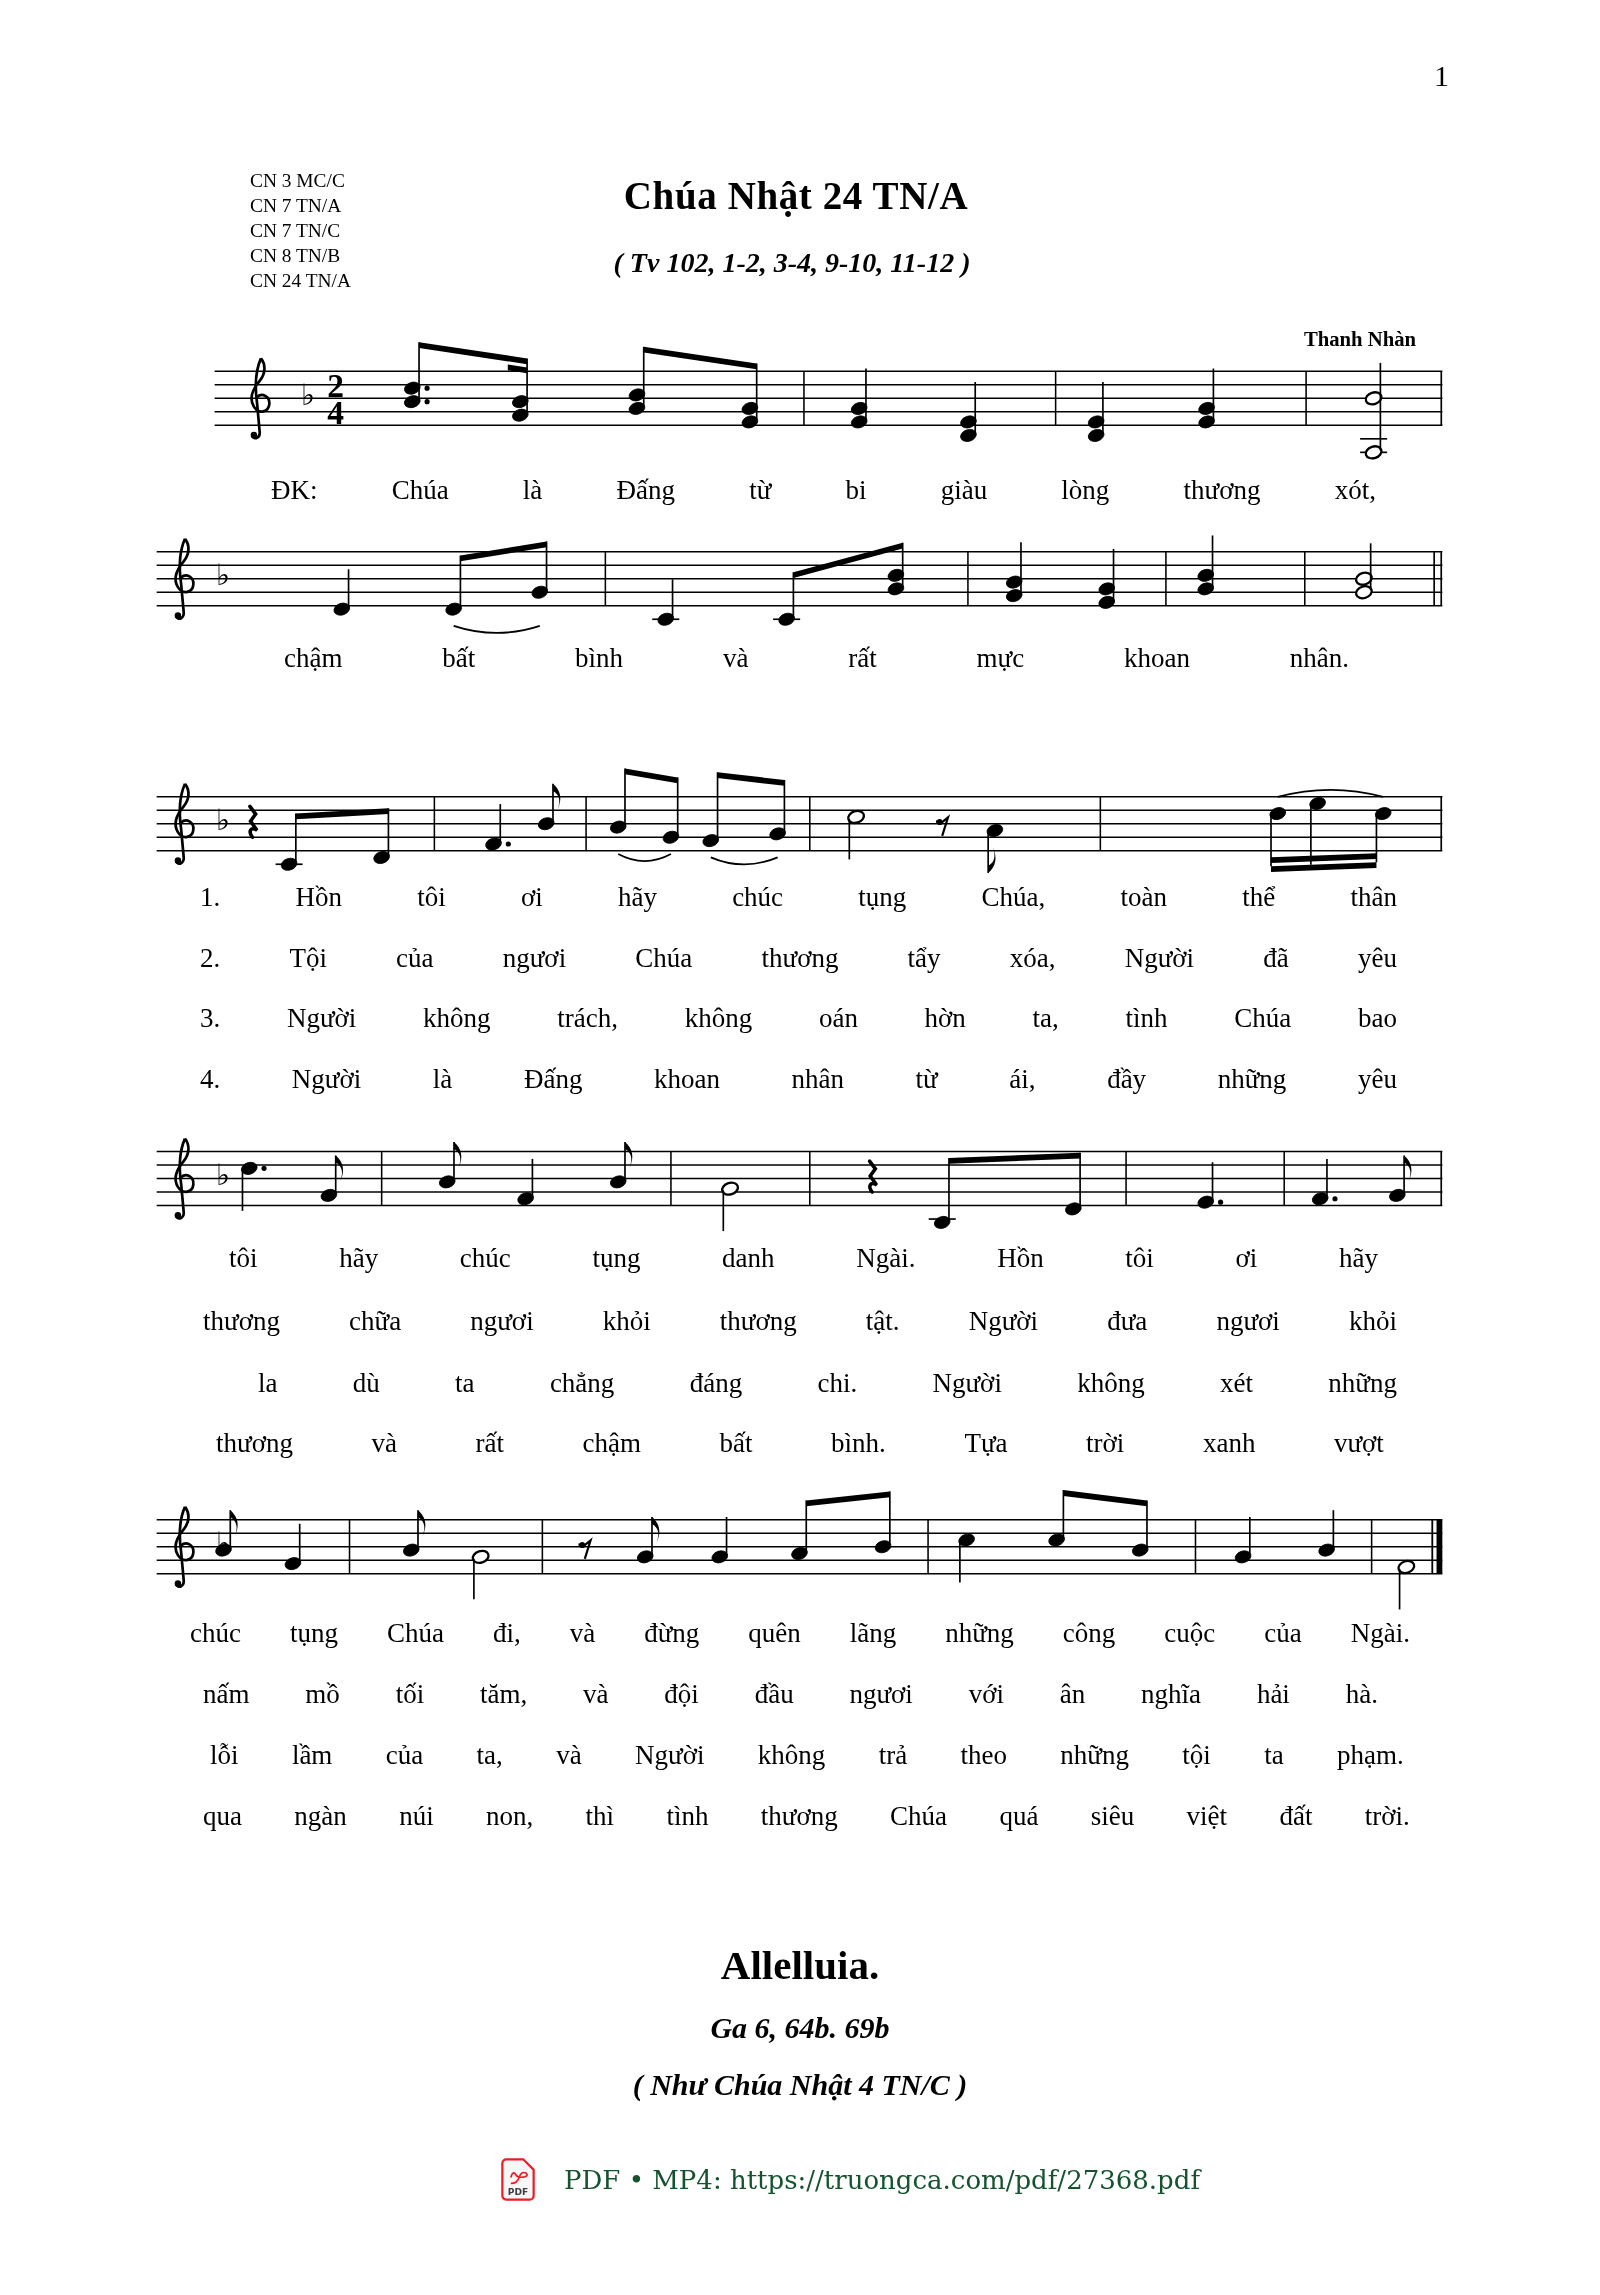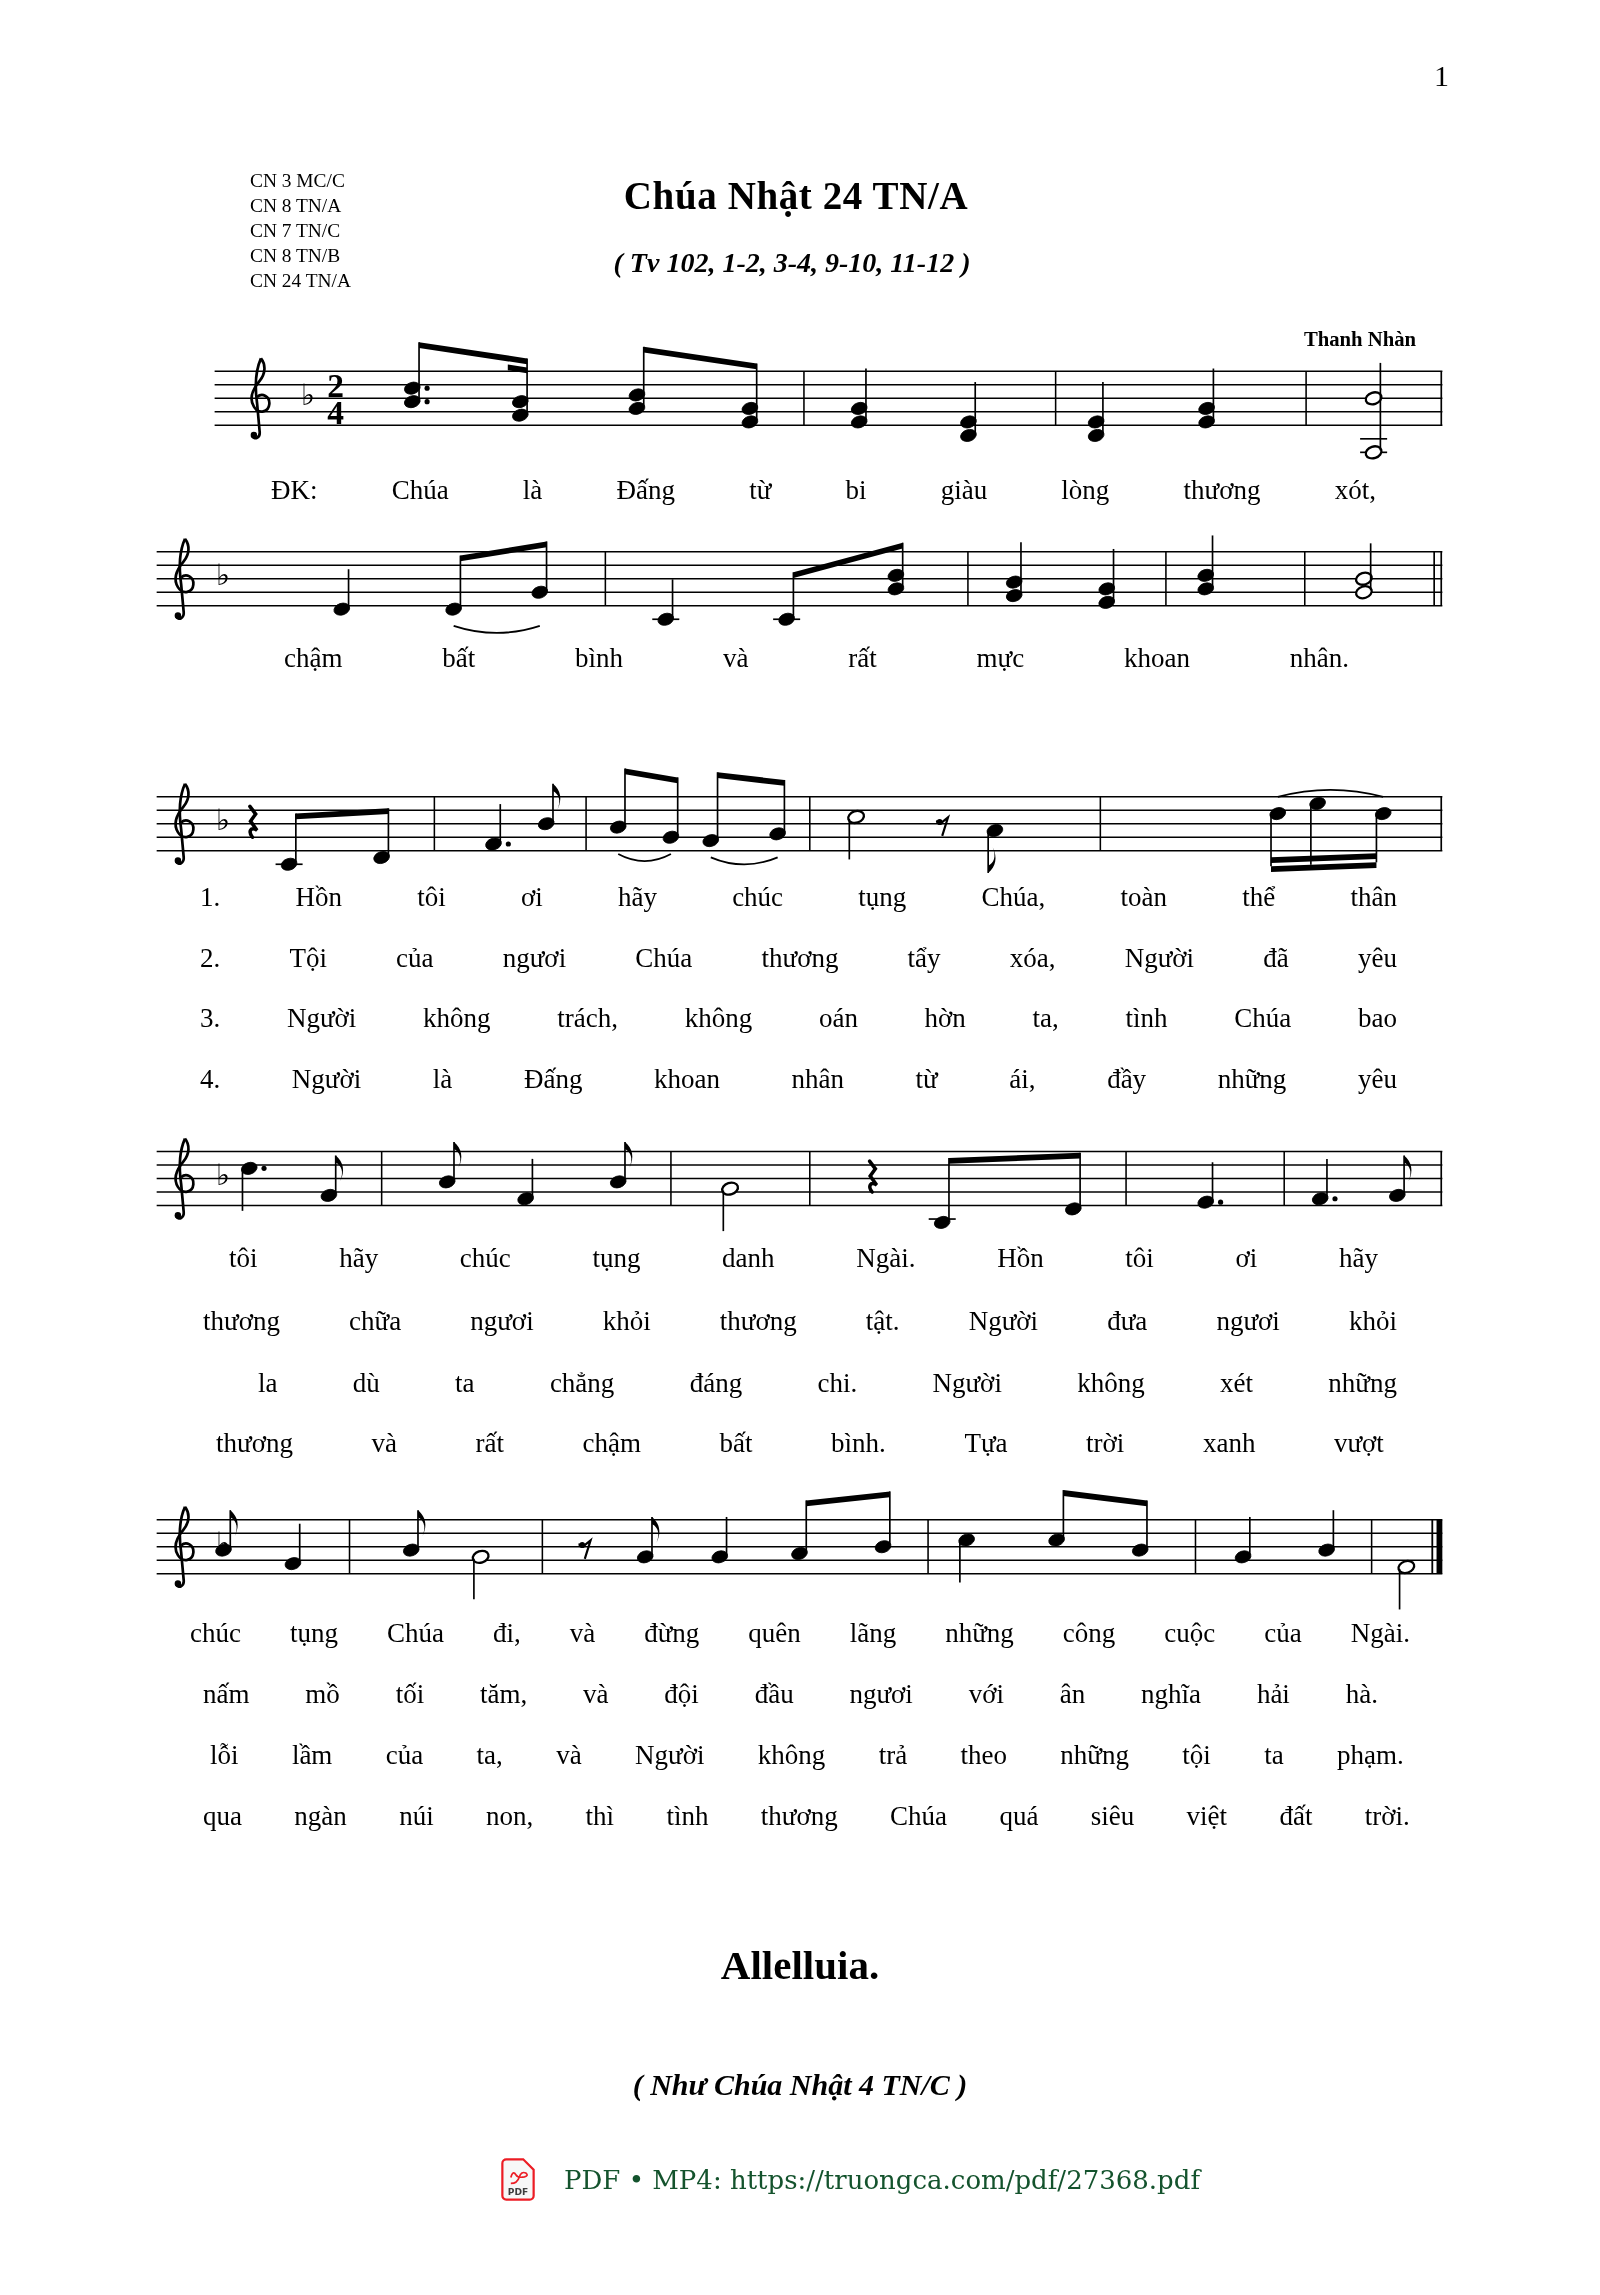--- a/index.html
+++ b/index.html
@@ -23,21 +23,21 @@
 </style>
 </head>
 <body>
 
 <div class="page">
 
   <div class="abs pagenum">1</div>
 
   <div class="abs refs">
     <span>CN 3 MC/C</span>
-    <span>CN 8 TN/A</span>
+    <span>CN 7 TN/A</span>
     <span>CN 7 TN/C</span>
     <span>CN 8 TN/B</span>
     <span>CN 24 TN/A</span>
   </div>
 
   <div class="abs title">Chúa Nhật 24 TN/A</div>
   <div class="abs subtitle">( Tv 102, 1-2, 3-4, 9-10, 11-12 )</div>
   <div class="abs composer">Thanh Nhàn</div>
 
   <svg class="sys" style="left:213px;top:323px;width:1231px;height:148px" viewBox="0 0 1908 230">
@@ -475,20 +475,21 @@
       <span>thương</span>
       <span>Chúa</span>
       <span>quá</span>
       <span>siêu</span>
       <span>việt</span>
       <span>đất</span>
       <span>trời.</span>
     </div>
 
   <div class="abs coda-title">Allelluia.</div>
+  <div class="abs coda-ref">Ga 6, 64b. 69b</div>
   <div class="abs coda-note">( Như Chúa Nhật 4 TN/C )</div>
 
   <div class="abs footer-row">
     <div class="pdficon">
       <svg width="34" height="43" viewBox="0 0 52 66">
         <path d="M8 2 h26 l16 16 v40 a6 6 0 0 1 -6 6 H8 a6 6 0 0 1 -6 -6 V8 a6 6 0 0 1 6 -6 Z" fill="#f7f7f7" stroke="#ec1c24" stroke-width="3.4"></path>
         <path d="M15 30 q3 -12 8 -4 q3 5 13 3 q7 -2 2 -6 q-7 -3 -10 6 q-3 10 -13 10" fill="none" stroke="#ec1c24" stroke-width="2.6"></path>
         <text x="26" y="57" text-anchor="middle" font-size="14" font-weight="bold" font-family="DejaVu Sans, sans-serif" fill="#3d3d3d">PDF</text>
       </svg>
     </div>

